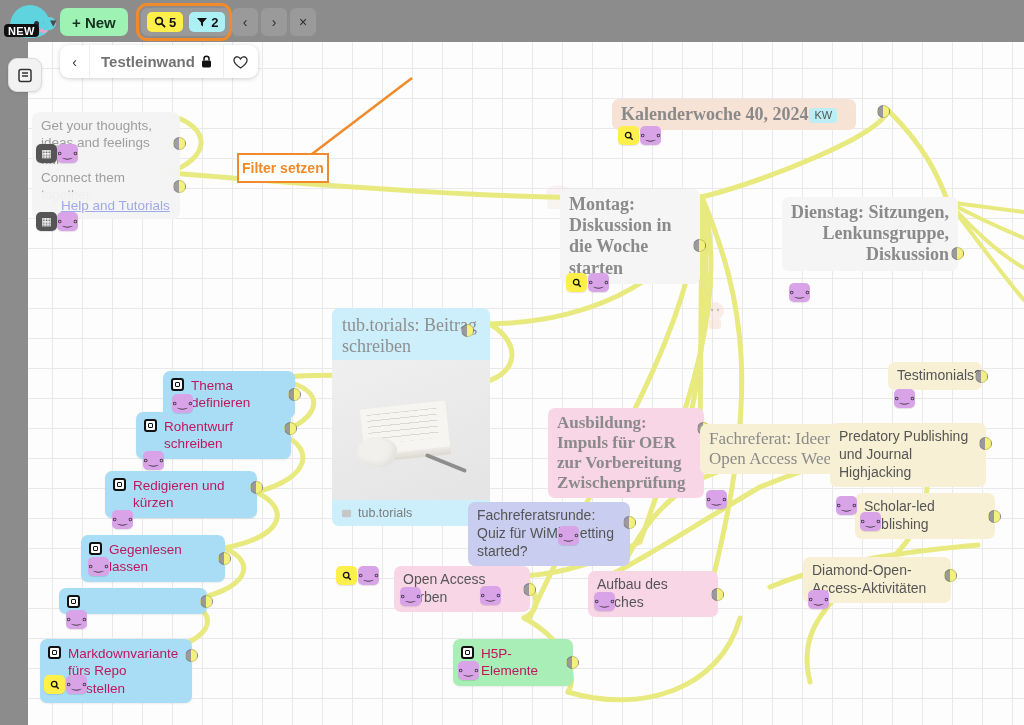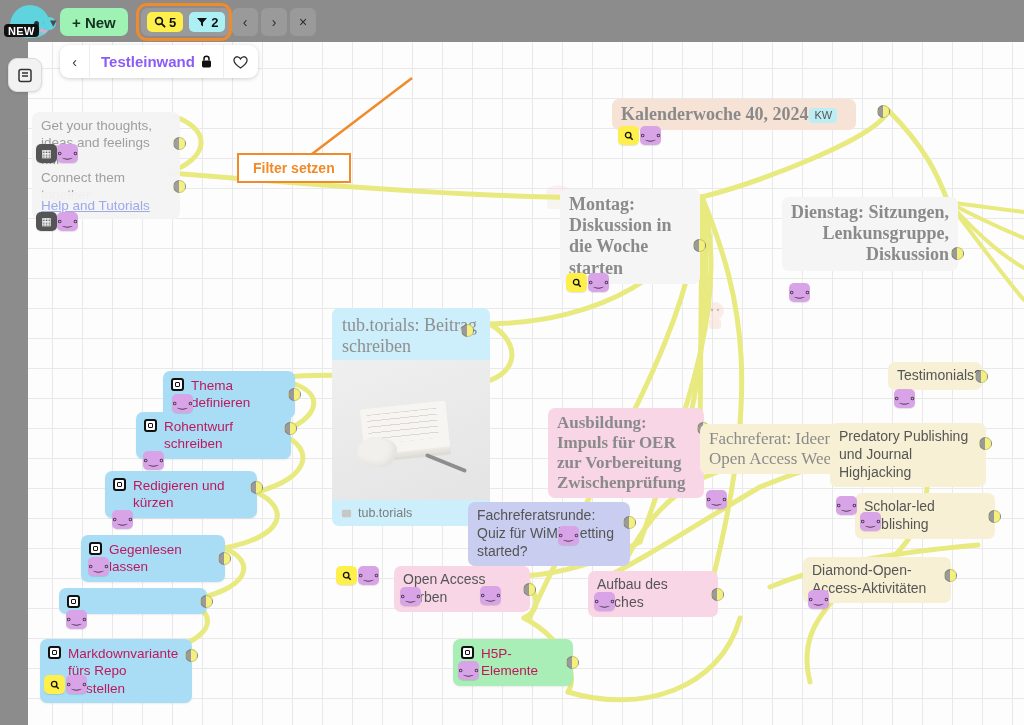--- a/index.html
+++ b/index.html
@@ -91,26 +91,26 @@
     display: flex; align-items: center; justify-content: center; z-index: 50; cursor: pointer;
     box-shadow: 0 1px 3px rgba(0,0,0,.12);
   }
 
   .breadcrumb {
     position: absolute; left: 60px; top: 3px; height: 33px;
     background: #fff; border-radius: 9px; display: flex; align-items: stretch;
     box-shadow: 0 1px 4px rgba(0,0,0,.18); z-index: 50; overflow: hidden;
   }
   .bc-back { width: 30px; display: flex; align-items: center; justify-content: center; color: #333; font-size: 14px; cursor: pointer; border-right: 1px solid #eee; }
-  .bc-title { display: flex; align-items: center; gap: 6px; padding: 0 11px; font-size: 15px; font-weight: 600; color: #8b5cf6; cursor: pointer; border-right: 1px solid #eee; }
+  .bc-title { display: flex; align-items: center; gap: 6px; padding: 0 11px; font-size: 15px; font-weight: 600; color: #737373; cursor: pointer; border-right: 1px solid #eee; }
   .bc-fav { width: 34px; display: flex; align-items: center; justify-content: center; cursor: pointer; }
 
   
   .annot-box {
-    position: absolute; left: 237px; top: 111px; padding: 5px 14px;
+    position: absolute; left: 237px; top: 111px; padding: 5px 3px;
     border: 2px solid #f08a2a; background: #fff; color: #f08a2a;
     font-size: 14px; font-weight: 700; z-index: 55;
   }
 
   
   .node {
     position: absolute; border-radius: 7px; padding: 5px 9px;
     font-size: 14px; line-height: 1.28; color: #555; z-index: 12;
   }
   .node.serif { font-family: "Liberation Serif", serif; font-weight: 700; font-size: 18px; color: #8a8a8a; line-height: 1.18; }
@@ -139,21 +139,21 @@
   .emoji.dark { background: #555; color: #fff; }
 
   .tag {
     display: inline-block; background: #bdeef5; color: #555; font-size: 11px;
     padding: 1px 5px; border-radius: 4px; vertical-align: middle; margin-left: 1px;
     font-family: "Liberation Sans", sans-serif; font-weight: normal;
   }
 
   
   .ghost { background: #f4f4f4; color: #9a9a9a; font-size: 13.5px; opacity: .95; }
-  .ghost a { color: #9aa6e8; text-decoration: underline; }
+  .ghost a { color: #9aa6e8; text-decoration: underline; margin-left: 20px; }
 
   
   .imgnode { background: #cdeefb; padding: 0; overflow: hidden; }
   .imgnode .ttl { font-family: "Liberation Serif", serif; font-weight: 400; font-size: 18px; color: #8f8f8f; padding: 7px 10px 4px; line-height: 1.15; }
   .imgnode .photo { height: 140px; background: linear-gradient(160deg,#efefef,#e4e4e4); position: relative; }
   .imgnode .cap { display: flex; align-items: center; gap: 6px; padding: 5px 9px; font-size: 12.5px; color: #7c7c7c; }
   .paper-stack { position: absolute; left: 46%; top: 32%; width: 86px; height: 46px; transform: translateX(-50%) rotate(-6deg); background: #f6f5f1; box-shadow: 0 2px 0 #eceae4, 0 5px 0 #e5e3dc, 0 8px 0 #dedcd5; border-radius: 2px; }
   .paper-stack:after { content:""; position:absolute; left:6px; top:6px; right:10px; height:30px;
     background: repeating-linear-gradient(to bottom, #c9c6bd 0 1px, transparent 1px 6px); opacity:.6; }
   .crumple { position: absolute; left: 16%; top: 55%; width: 40px; height: 30px; background: #f1f0ec; border-radius: 46% 54% 38% 62% / 58% 42% 58% 42%; box-shadow: inset -4px -3px 6px rgba(0,0,0,.06); }

